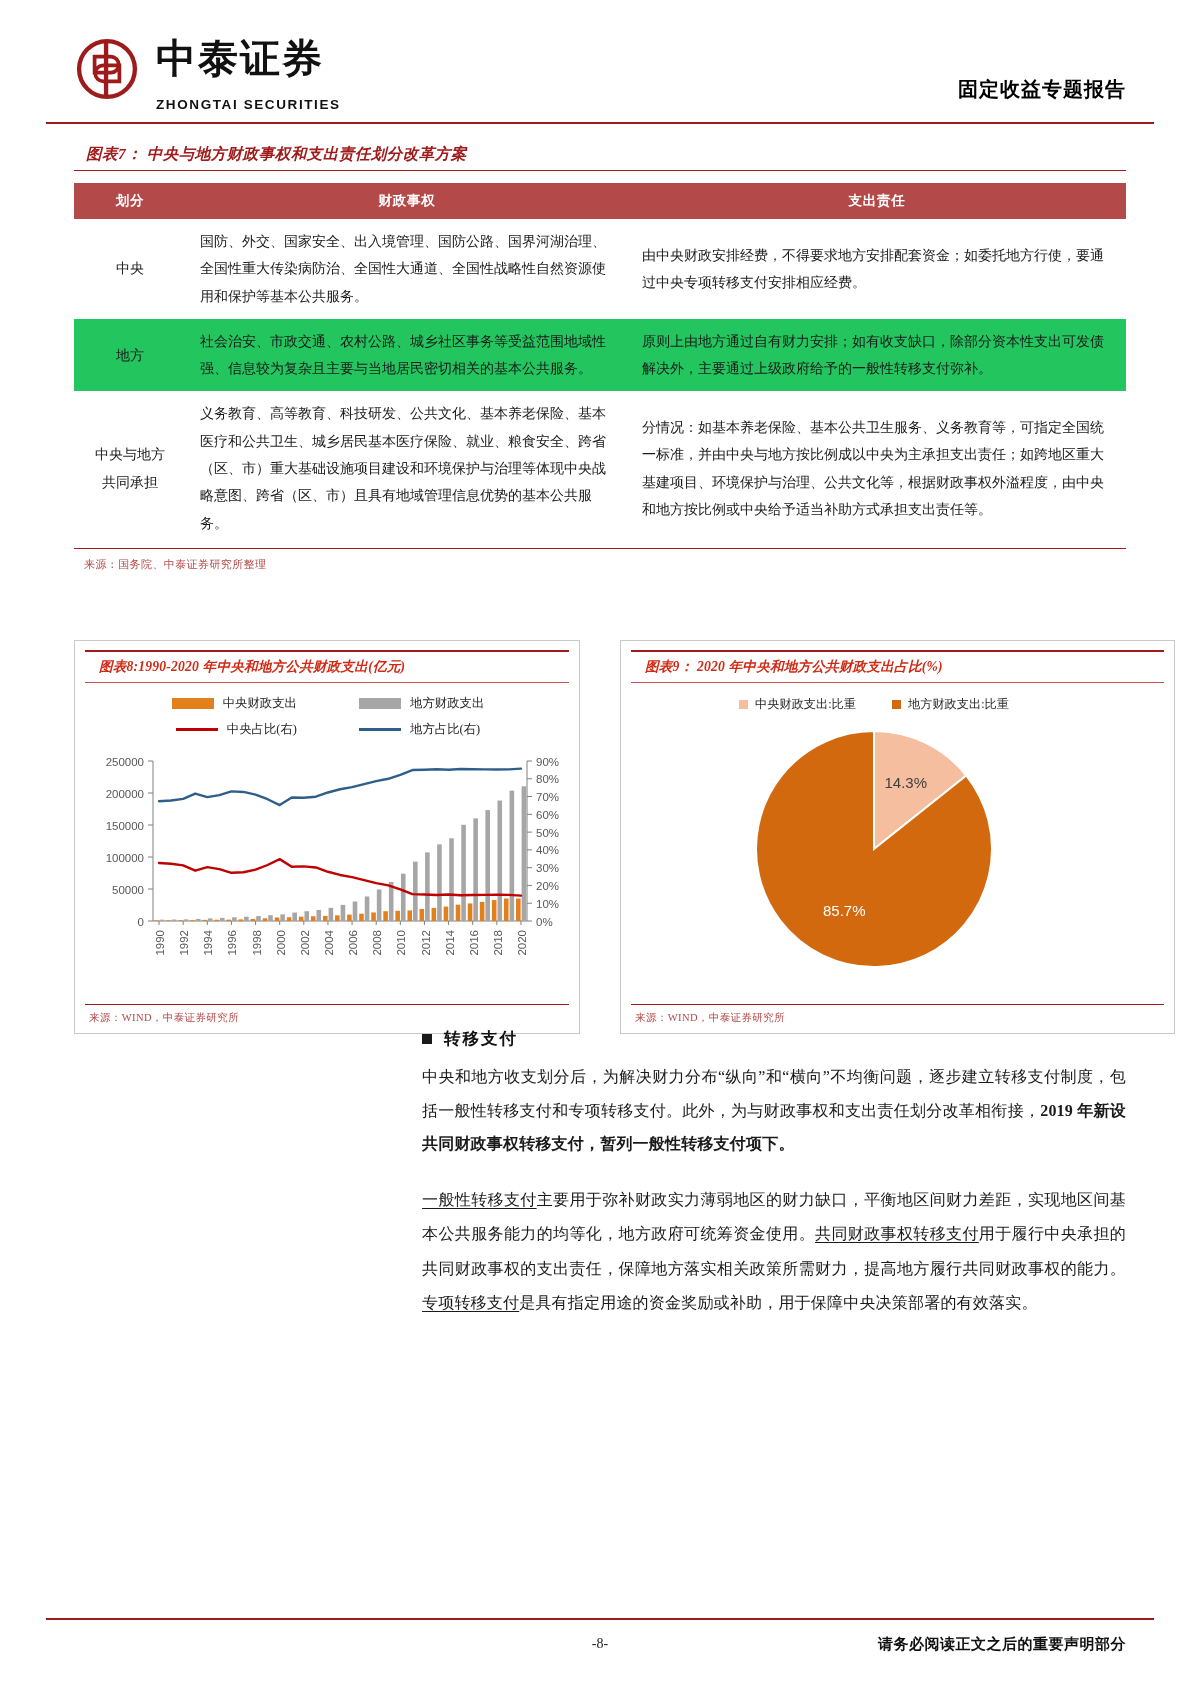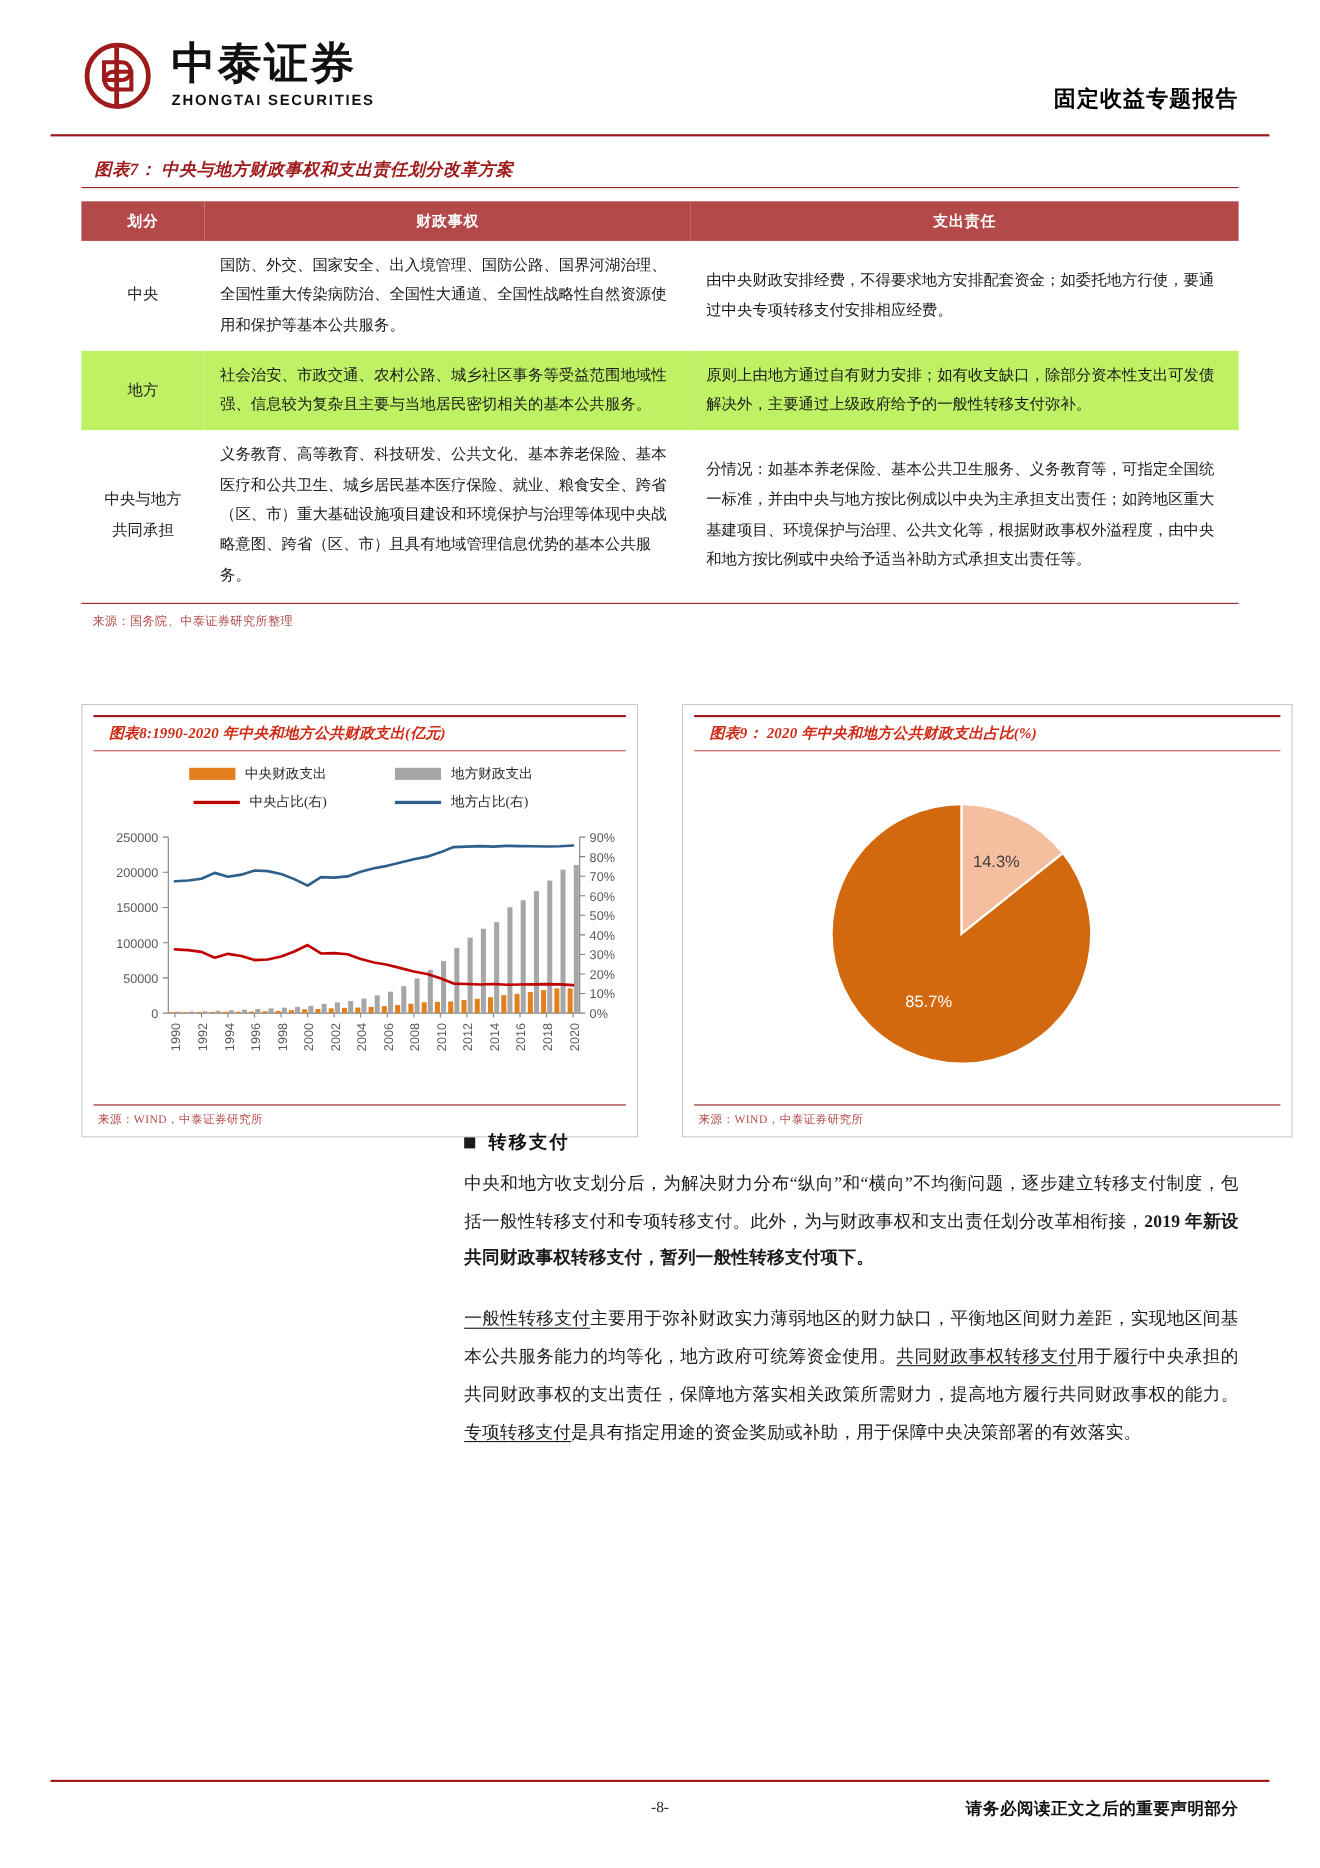--- a/index.html
+++ b/index.html
@@ -12,41 +12,41 @@
     overflow:hidden;
   }
   .page{position:relative;width:1200px;height:1698px;}
 
   
   .header{position:absolute;left:0;top:0;width:1200px;height:122px;}
   .logo{position:absolute;left:76px;top:38px;display:flex;gap:18px;}
   .logo-mark{width:62px;height:62px;flex:0 0 62px;}
   .logo-text{display:flex;flex-direction:column;line-height:1;}
   .logo-cn{font-family:"DejaVu Sans","Liberation Sans",sans-serif;font-size:40px;font-weight:bold;letter-spacing:2px;color:#111;}
-  .logo-en{font-family:"Liberation Sans",sans-serif;font-size:13.5px;font-weight:bold;letter-spacing:1.6px;color:#111;margin-top:6px;}
+  .logo-en{font-family:"Liberation Sans",sans-serif;font-size:13.5px;font-weight:bold;letter-spacing:1.6px;color:#111;margin-top:20px;}
   .hdr-right{position:absolute;right:74px;top:76px;font-size:20px;font-weight:bold;color:#000;letter-spacing:1px;}
   .hdr-rule{position:absolute;left:46px;right:46px;top:122px;height:2px;background:#9e1b1b;}
 
   
   .ex7{position:absolute;left:74px;top:140px;width:1052px;}
   .ex-title{
     font-size:15.5px;font-weight:bold;font-style:italic;color:#a01b1b;
     padding:4px 0 5px 12px;border-bottom:1.6px solid #a01b1b;letter-spacing:.5px;
   }
   table.t7{width:1052px;border-collapse:collapse;table-layout:fixed;margin-top:12px;}
   table.t7 th{
     background:#b4494a;color:#fff;font-size:13.5px;font-weight:bold;
     padding:9px 4px;text-align:center;letter-spacing:.8px;border:none;
   }
   table.t7 td{
     font-size:14px;line-height:1.95;vertical-align:middle;
     padding:9px 14px;border:none;color:#1a1a1a;
   }
   table.t7 td.cat{text-align:center;padding:9px 6px;}
-  tr.shade td{background:#bef264;}
+  tr.shade td{background:#22c55e;}
   .src{font-size:11px;color:#b4494a;padding:8px 0 0 10px;letter-spacing:.4px;}
   .src-rule{border-top:1.4px solid #a01b1b;margin-top:2px;}
 
   
   .fig-row{position:absolute;left:74px;top:616px;width:1052px;height:394px;}
   .fig{position:absolute;top:0;height:394px;border:1px solid #c9c9c9;background:#fff;box-sizing:border-box;margin-top:24px;}
   .fig-left{left:0;width:506px;}
   .fig-right{left:546px;width:555px;}
   .fig-title{
     font-size:13.6px;font-weight:bold;font-style:italic;color:#cf2a15;
@@ -315,20 +315,30 @@
 
       <div class="fig-src">
         <div class="line"></div>
         <div class="txt">来源：WIND，中泰证券研究所</div>
       </div>
     </div>
 
     <div class="fig fig-right">
       <div class="fig-title">图表9： 2020 年中央和地方公共财政支出占比(%)</div>
 
+      <div class="legend9">
+        <span class="lg9-item">
+          <span class="sw9" style="background:#F5BE9E"></span>
+          <span>中央财政支出:比重</span>
+        </span>
+        <span class="lg9-item">
+          <span class="sw9" style="background:#D2690E"></span>
+          <span>地方财政支出:比重</span>
+        </span>
+      </div>
 
       <div class="pie-wrap">
         <svg id="chart9" width="506" height="280" viewBox="0 0 506 280">
             <path d="M 253 132 L 253.00 14.00 A 118 118 0 0 1 345.32 58.51 Z" fill="#F5BE9E" stroke="#ffffff" stroke-width="2"></path>
             <text x="284.8" y="71.1" text-anchor="middle" font-size="15" fill="#404040" font-family="&quot;Liberation Sans&quot;,sans-serif">14.3%</text>
             <path d="M 253 132 L 345.32 58.51 A 118 118 0 1 1 253.00 14.00 Z" fill="#D2690E" stroke="#ffffff" stroke-width="2"></path>
             <text x="223.3" y="198.6" text-anchor="middle" font-size="15" fill="#ffffff" font-family="&quot;Liberation Sans&quot;,sans-serif">85.7%</text>
           </svg>
       </div>
 

